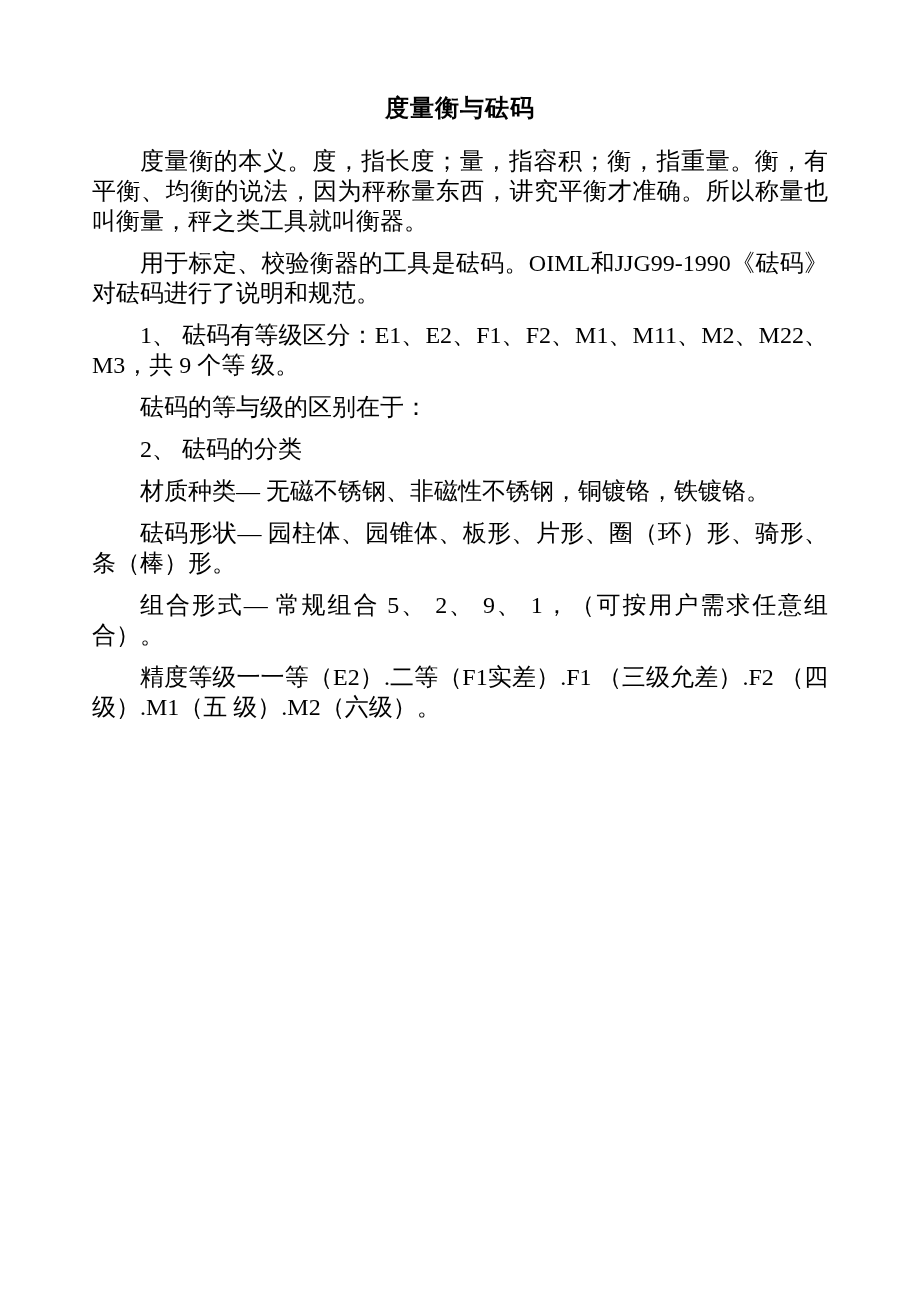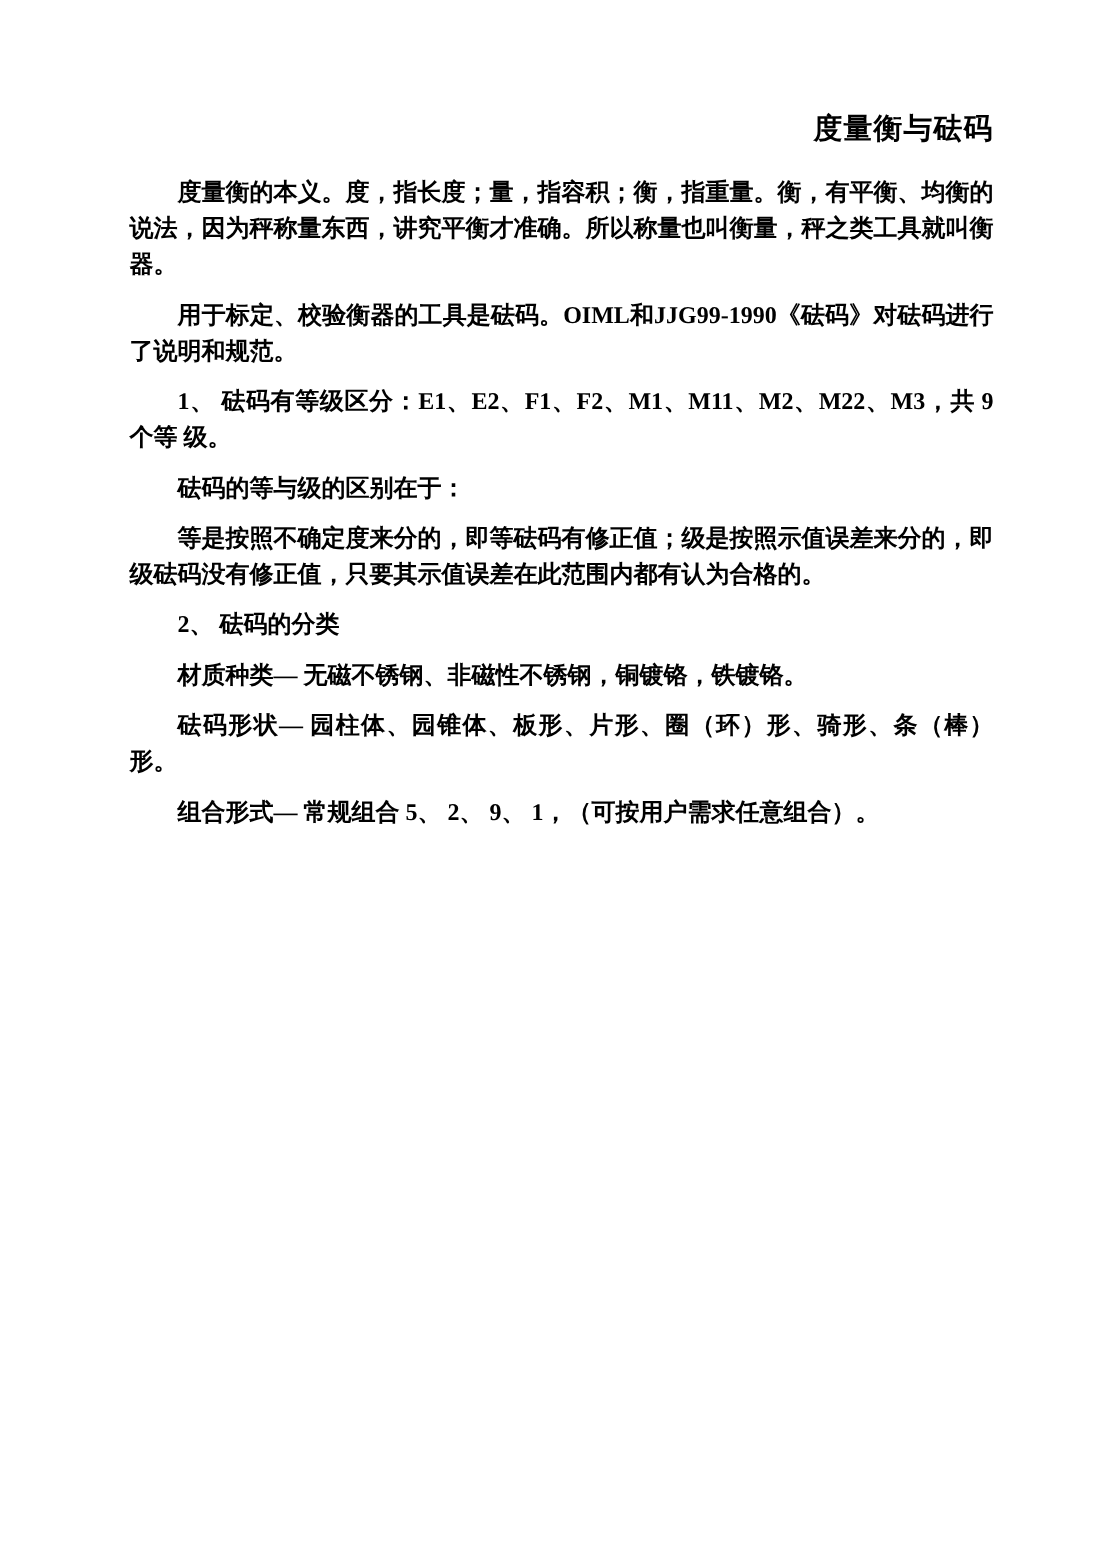--- a/index.html
+++ b/index.html
@@ -15,43 +15,42 @@
     box-sizing: border-box;
     padding: 92px 92px 0 92px;
     font-family: "Liberation Serif", "DejaVu Serif", serif;
     color: #000000;
     overflow: hidden;
   }
   .doc-title {
     font-size: 24px;
     line-height: 32px;
     font-weight: bold;
-    text-align: right;
+    text-align: center;
     margin: 0 0 22px 0;
     letter-spacing: 1px;
   }
   .doc-body p {
-    font-size: 20px;
+    font-size: 24px;
     line-height: 30px;
-    margin: 0 0 12px 16px;
+    margin: 0 0 12px 0;
     text-indent: 2em;
     text-align: justify;
     word-break: break-all;
-    font-weight: bold;
   }
 </style>
 </head>
 <body>
 
 <div class="page">
   <h1 class="doc-title">度量衡与砝码</h1>
   <div class="doc-body">
       <p>度量衡的本义。度，指长度；量，指容积；衡，指重量。衡，有平衡、均衡的说法，因为秤称量东西，讲究平衡才准确。所以称量也叫衡量，秤之类工具就叫衡器。</p>
       <p>用于标定、校验衡器的工具是砝码。OIML和JJG99-1990《砝码》对砝码进行了说明和规范。</p>
       <p>1、 砝码有等级区分：E1、E2、F1、F2、M1、M11、M2、M22、M3，共 9 个等 级。</p>
       <p>砝码的等与级的区别在于：</p>
-      <p>等是按照不确定度来分的，即等砝码有修正值；级是按照示值误差来分的，即级砝码没有修正值，只要其示值误差在此范围内都有认为合格的。</p>
       <p>2、 砝码的分类</p>
       <p>材质种类— 无磁不锈钢、非磁性不锈钢，铜镀铬，铁镀铬。</p>
       <p>砝码形状— 园柱体、园锥体、板形、片形、圈（环）形、骑形、条（棒）形。</p>
       <p>组合形式— 常规组合 5、 2、 9、 1，（可按用户需求任意组合）。</p>
+      <p>精度等级一一等（E2）.二等（F1实差）.F1 （三级允差）.F2 （四级）.M1（五 级）.M2（六级）。</p>
     </div>
 </div>
 
 </body></html>

